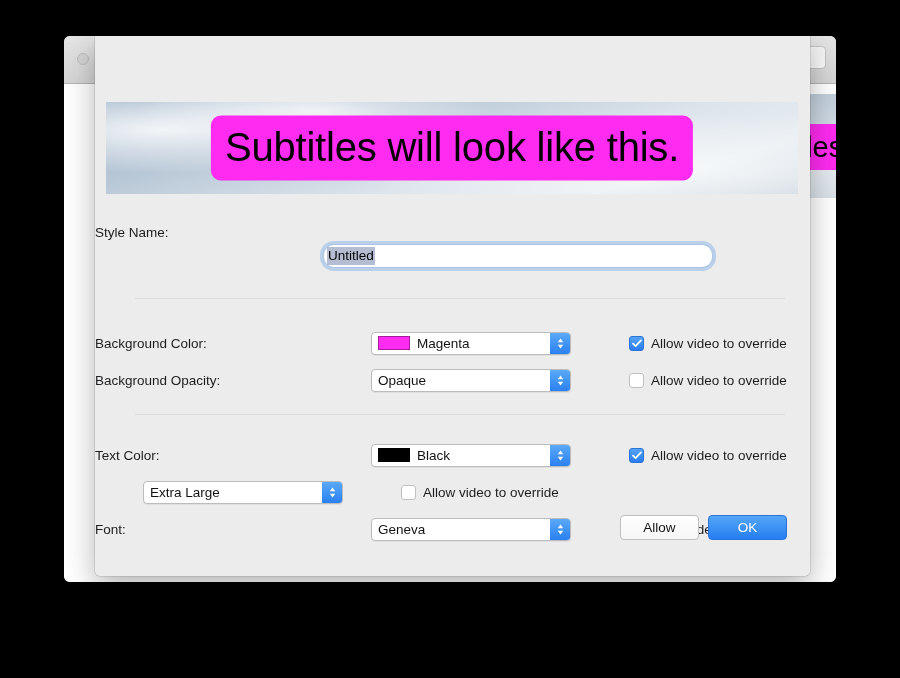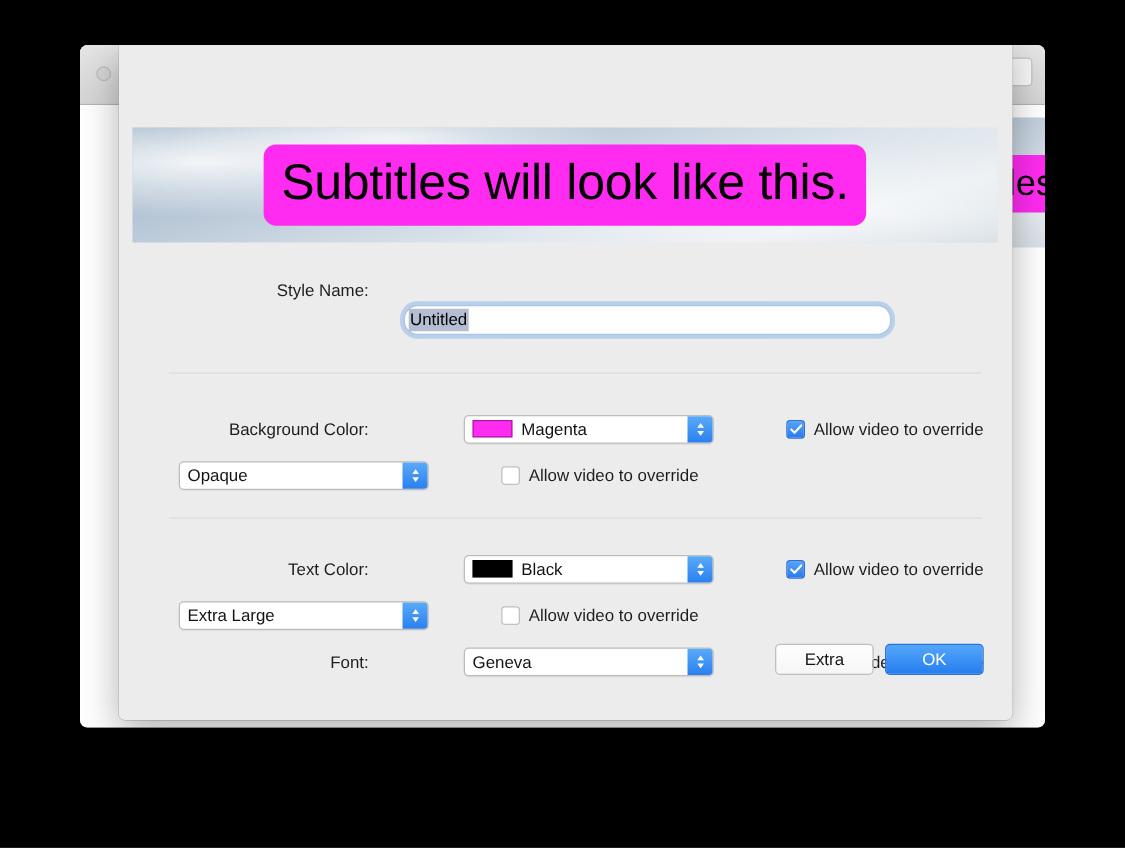--- a/index.html
+++ b/index.html
@@ -237,21 +237,20 @@
   .row {
     position: absolute;
     left: 0;
     width: 100%;
     height: 26px;
     display: flex;
     align-items: center;
   }
   .row-label {
     width: 228px;
-    text-align: right;
     padding-right: 28px;
     font-size: 13.5px;
     color: #1d1d1f;
     box-sizing: border-box;
     white-space: nowrap;
   }
 
   
   .textfield {
     width: 390px;
@@ -487,20 +486,21 @@
         <span class="checkbox on">
           <svg width="10" height="9" viewBox="0 0 10 9">
               <path d="M1 4.6L3.6 7.2 9 1.4" fill="none" stroke="#fff" stroke-width="1.7" stroke-linecap="round" stroke-linejoin="round"></path>
             </svg>
         </span>
         <span>Allow video to override</span>
       </div>
     </div>
 
     <div class="row" style="top:173px;">
+      <div class="row-label">Background Opacity:</div>
       <div class="popup">
         <span>Opaque</span>
         <span class="chev">
           <svg width="9" height="13" viewBox="0 0 9 13">
               <path d="M4.5 1.4L7.2 5.2H1.8z" fill="#fff"></path>
               <path d="M4.5 11.6L1.8 7.8h5.4z" fill="#fff"></path>
             </svg>
         </span>
       </div>
       <div class="checkrow">
@@ -566,17 +566,17 @@
               <path d="M1 4.6L3.6 7.2 9 1.4" fill="none" stroke="#fff" stroke-width="1.7" stroke-linecap="round" stroke-linejoin="round"></path>
             </svg>
         </span>
         <span>Allow video to override</span>
       </div>
     </div>
 
   </div>
 
   <div class="footer">
-    <div class="btn secondary">Extra</div>
+    <div class="btn secondary">Allow</div>
     <div class="btn primary">OK</div>
   </div>
 
 </div>
 
 </body></html>

